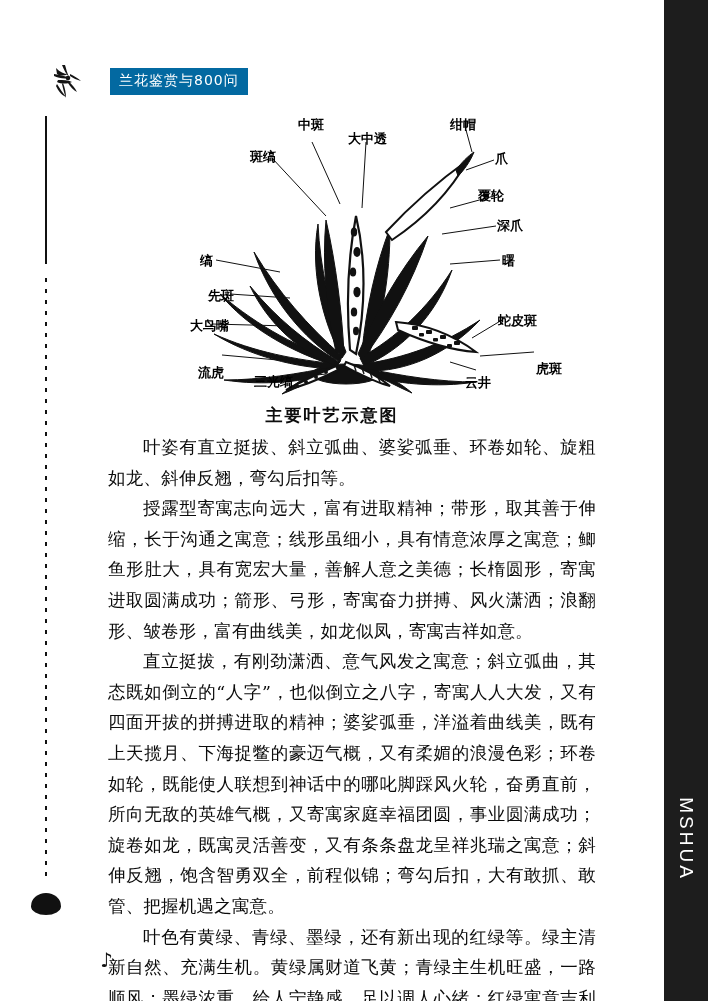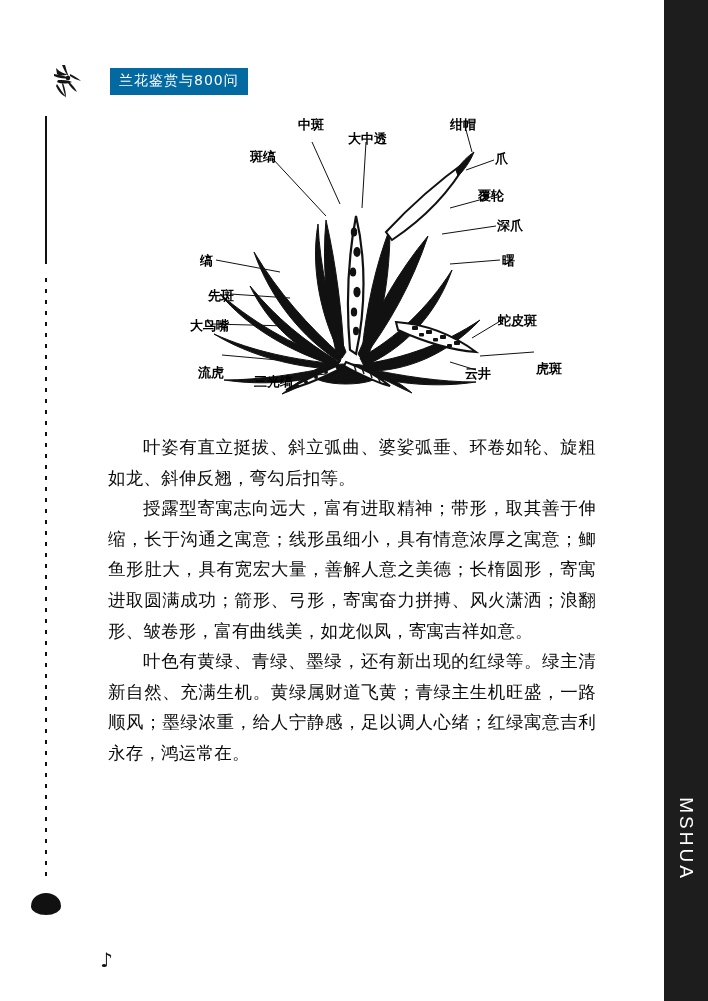--- a/index.html
+++ b/index.html
@@ -275,29 +275,31 @@
       <span class="label-txt" style="position:absolute;left:148px;top:4px">中斑</span>
       <span class="label-txt" style="position:absolute;left:198px;top:18px">大中透</span>
       <span class="label-txt" style="position:absolute;left:100px;top:36px">斑缟</span>
       <span class="label-txt" style="position:absolute;left:300px;top:4px">绀帽</span>
       <span class="label-txt" style="position:absolute;left:345px;top:38px">爪</span>
       <span class="label-txt" style="position:absolute;left:328px;top:75px">覆轮</span>
       <span class="label-txt" style="position:absolute;left:347px;top:105px">深爪</span>
       <span class="label-txt" style="position:absolute;left:352px;top:140px">曙</span>
       <span class="label-txt" style="position:absolute;left:348px;top:200px">蛇皮斑</span>
       <span class="label-txt" style="position:absolute;left:386px;top:248px">虎斑</span>
-      <span class="label-txt" style="position:absolute;left:315px;top:253px">云井</span>
+      <span class="label-txt" style="position:absolute;left:315px;top:262px">云井</span>
       <span class="label-txt" style="position:absolute;left:50px;top:140px">缟</span>
       <span class="label-txt" style="position:absolute;left:58px;top:175px">先斑</span>
       <span class="label-txt" style="position:absolute;left:40px;top:205px">大鸟嘴</span>
       <span class="label-txt" style="position:absolute;left:48px;top:252px">流虎</span>
       <span class="label-txt" style="position:absolute;left:104px;top:261px">三光缟</span>
     </div>
   </div>
 
+  <div class="fig-caption">主要叶艺示意图</div>
 
   <div class="body-text">
     <p>叶姿有直立挺拔、斜立弧曲、婆娑弧垂、环卷如轮、旋粗如龙、斜伸反翘，弯勾后扣等。</p>
     <p>授露型寄寓志向远大，富有进取精神；带形，取其善于伸缩，长于沟通之寓意；线形虽细小，具有情意浓厚之寓意；鲫鱼形肚大，具有宽宏大量，善解人意之美德；长楕圆形，寄寓进取圆满成功；箭形、弓形，寄寓奋力拼搏、风火潇洒；浪翻形、皱卷形，富有曲线美，如龙似凤，寄寓吉祥如意。</p>
+    <p>直立挺拔，有刚劲潇洒、意气风发之寓意；斜立弧曲，其态既如倒立的“人字”，也似倒立之八字，寄寓人人大发，又有四面开拔的拼搏进取的精神；婆娑弧垂，洋溢着曲线美，既有上天揽月、下海捉鳖的豪迈气概，又有柔媚的浪漫色彩；环卷如轮，既能使人联想到神话中的哪叱脚踩风火轮，奋勇直前，所向无敌的英雄气概，又寄寓家庭幸福团圆，事业圆满成功；旋卷如龙，既寓灵活善变，又有条条盘龙呈祥兆瑞之寓意；斜伸反翘，饱含智勇双全，前程似锦；弯勾后扣，大有敢抓、敢管、把握机遇之寓意。</p>
     <p>叶色有黄绿、青绿、墨绿，还有新出现的红绿等。绿主清新自然、充满生机。黄绿属财道飞黄；青绿主生机旺盛，一路顺风；墨绿浓重，给人宁静感，足以调人心绪；红绿寓意吉利永存，鸿运常在。</p>
   </div>
 
 </div>
 
 </body></html>

